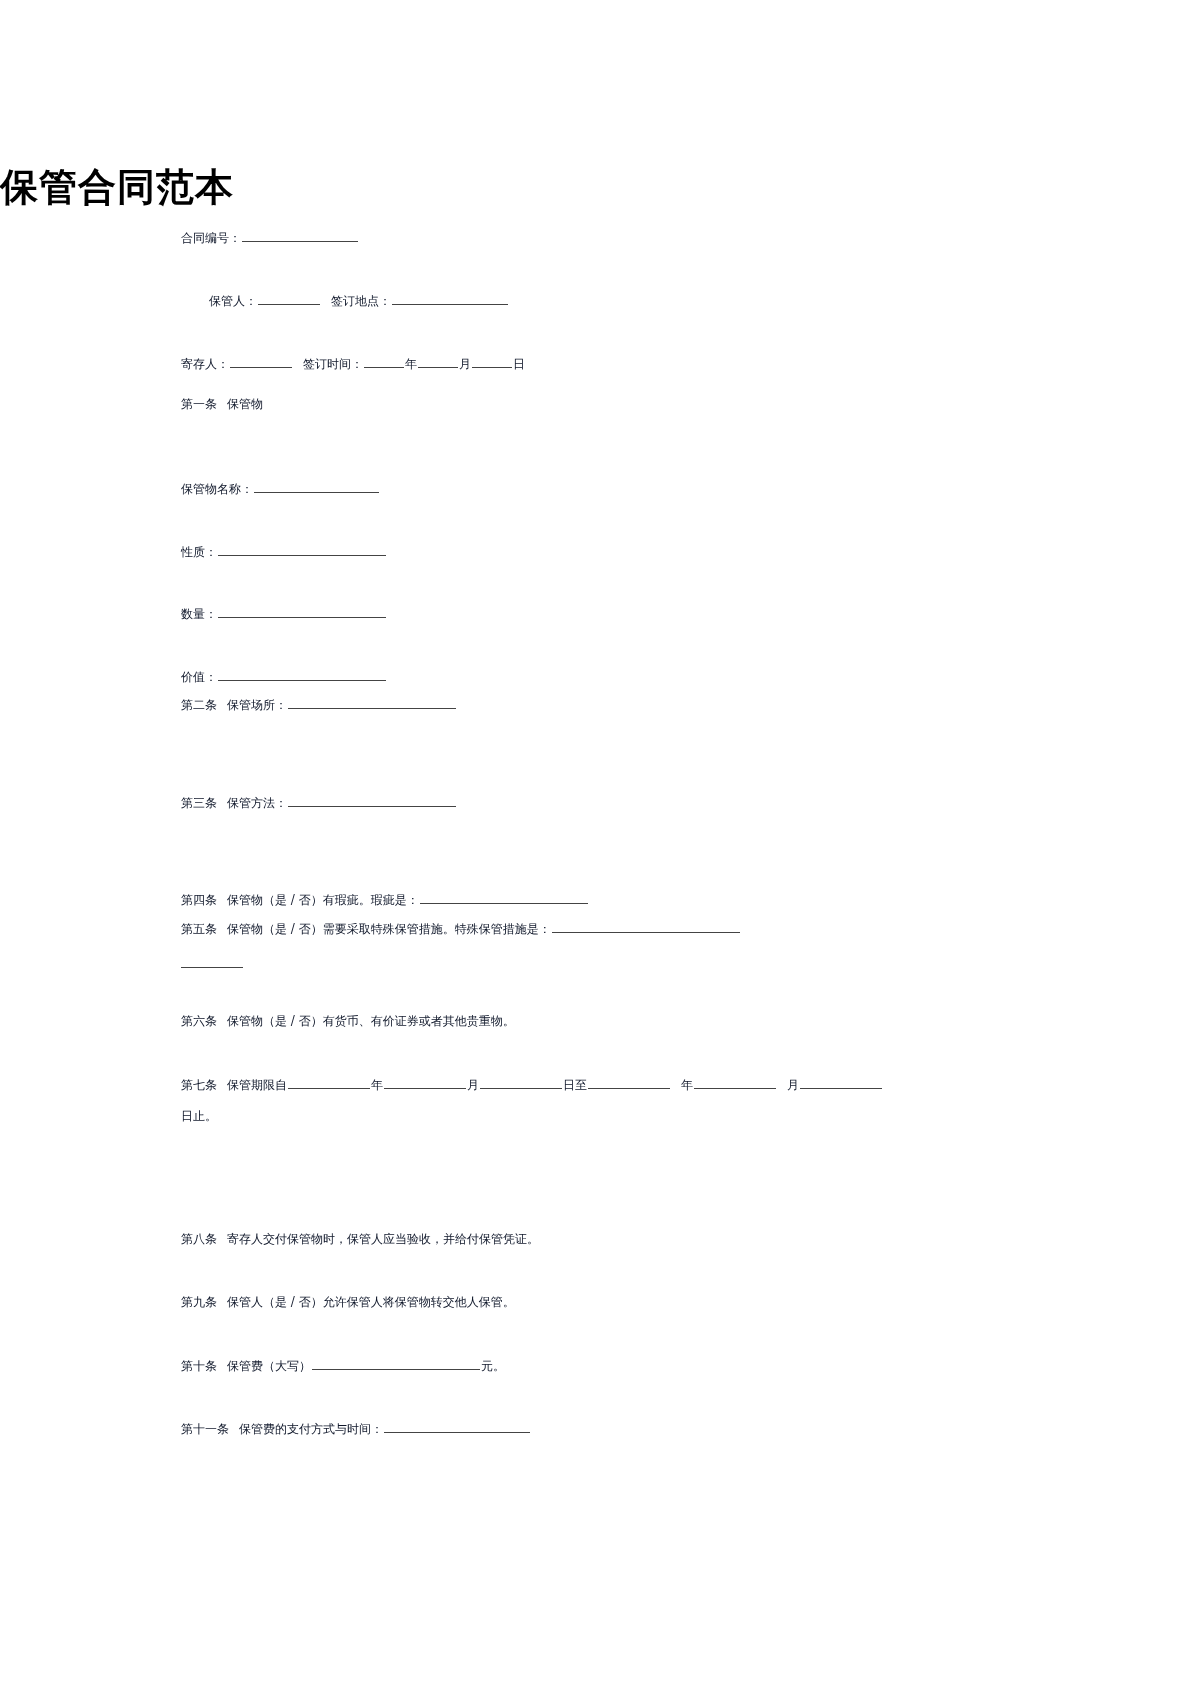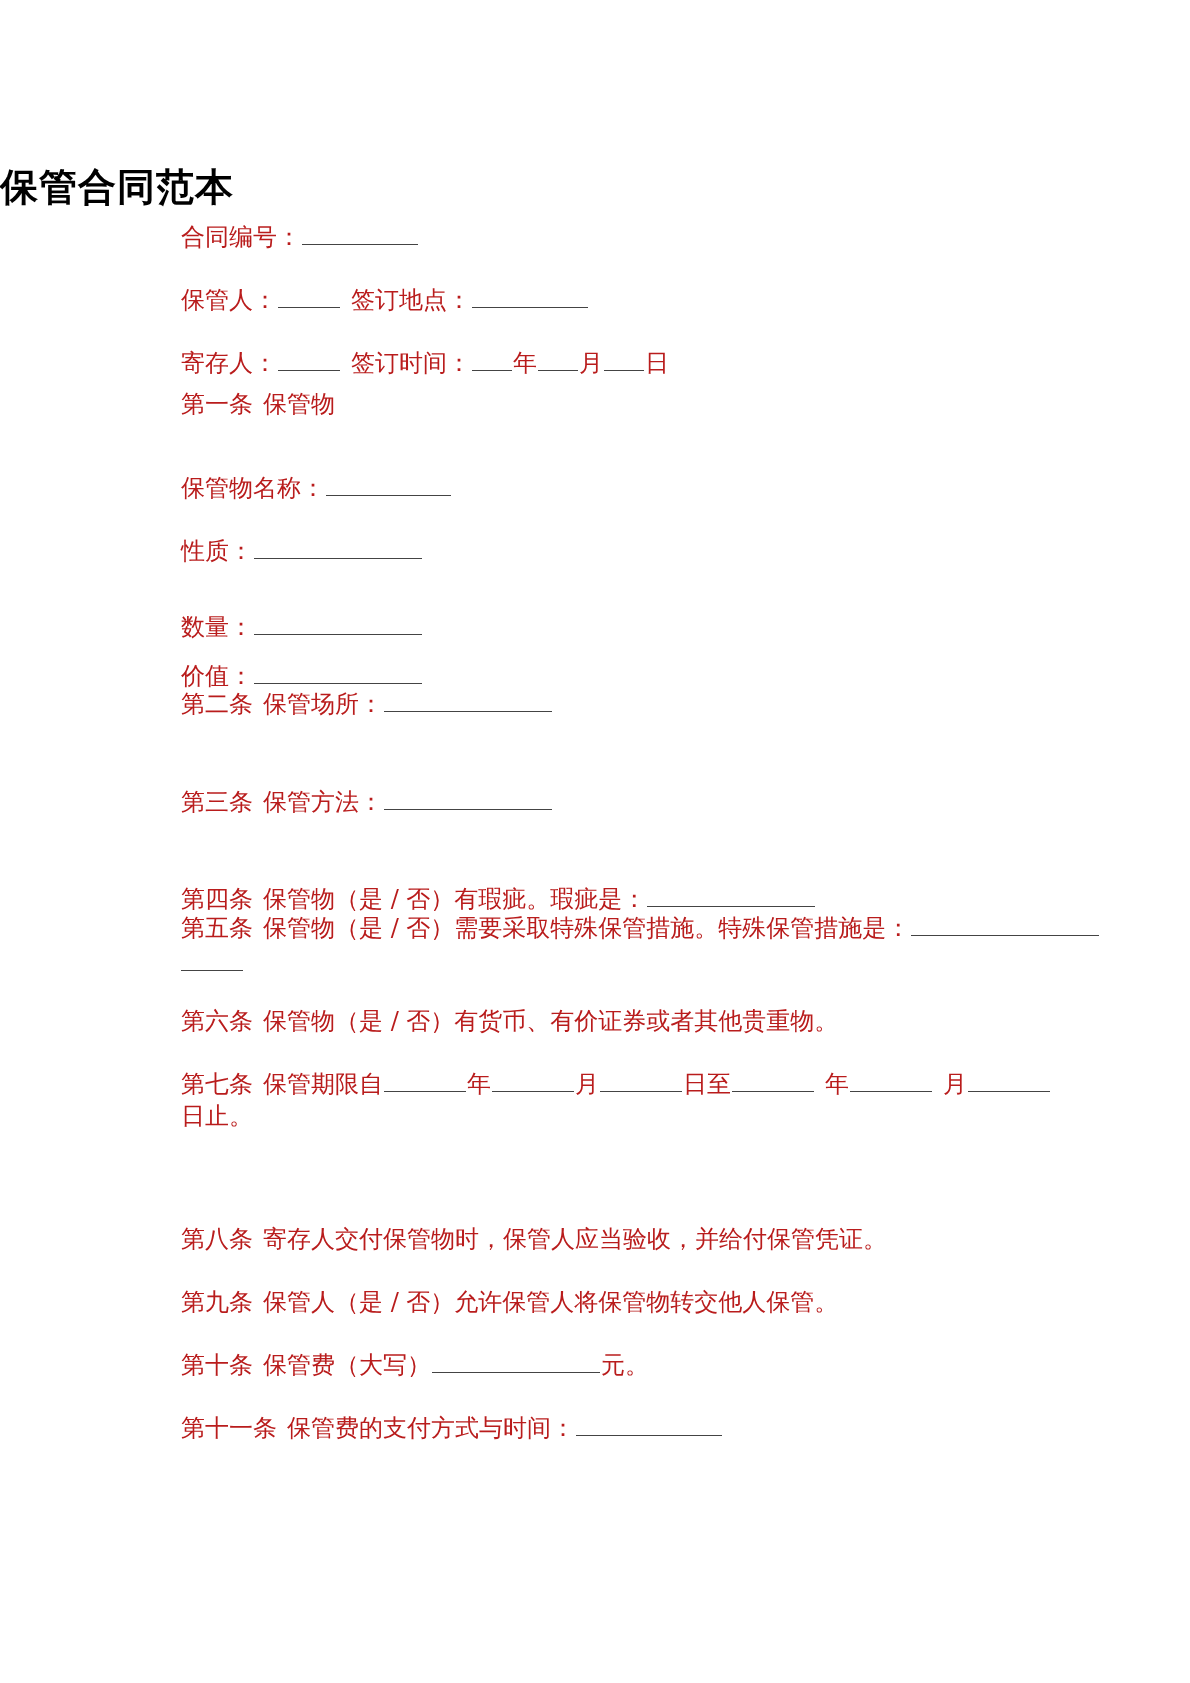--- a/index.html
+++ b/index.html
@@ -1,56 +1,56 @@
 <!DOCTYPE html>
 <html><head>
   <meta charset="utf-8">
   <style>
     html, body { margin: 0; padding: 0; background: #ffffff; }
     body { width: 1190px; height: 1683px; position: relative; overflow: hidden;
            font-family: "DejaVu Serif", "Liberation Serif", serif; color: #1a1a1a; }
     .page { position: absolute; left: 0; top: 0; width: 1190px; height: 1683px; background: #fff; }
     .title { position: absolute; left: 0; width: 1190px; top: 163px; 
              font-size: 38px; font-weight: bold; color: #000; letter-spacing: 1px; line-height: 48px; }
-    .line { position: absolute; left: 181px; font-size: 24px; line-height: 32px; white-space: nowrap; color: #b91c1c; }
+    .line { position: absolute; left: 181px; font-size: 12px; line-height: 32px; white-space: nowrap; color: #0f172a; }
     .blank { display: inline-block; border-bottom: 1px solid #444; height: 20px; vertical-align: baseline; margin: 0 1px; }
     .sp { display: inline-block; width: 10px; }
   </style>
 </head>
 <body>
 
 <div class="page">
 
   <div class="title">保管合同范本</div>
 
   <div class="line" style="top:221px;">
     <span>合同编号：</span><span class="blank" style="width:116px;"></span>
   </div>
 
-  <div class="line" style="top:284px;">
+  <div class="line" style="top:284px;margin-left:28px;">
     <span>保管人：</span><span class="blank" style="width:62px;"></span><span class="sp"></span><span>签订地点：</span><span class="blank" style="width:116px;"></span>
   </div>
 
   <div class="line" style="top:347px;">
     <span>寄存人：</span><span class="blank" style="width:62px;"></span><span class="sp"></span><span>签订时间：</span><span class="blank" style="width:40px;"></span><span>年</span><span class="blank" style="width:40px;"></span><span>月</span><span class="blank" style="width:40px;"></span><span>日</span>
   </div>
 
   <div class="line" style="top:388px;">
     <span>第一条</span><span class="sp"></span><span>保管物</span>
   </div>
 
   <div class="line" style="top:472px;">
     <span>保管物名称：</span><span class="blank" style="width:125px;"></span>
   </div>
 
   <div class="line" style="top:535px;">
     <span>性质：</span><span class="blank" style="width:168px;"></span>
   </div>
 
-  <div class="line" style="top:597px;margin-top:14px;">
+  <div class="line" style="top:597px;">
     <span>数量：</span><span class="blank" style="width:168px;"></span>
   </div>
 
   <div class="line" style="top:660px;">
     <span>价值：</span><span class="blank" style="width:168px;"></span>
   </div>
 
   <div class="line" style="top:688px;">
     <span>第二条</span><span class="sp"></span><span>保管场所：</span><span class="blank" style="width:168px;"></span>
   </div>

